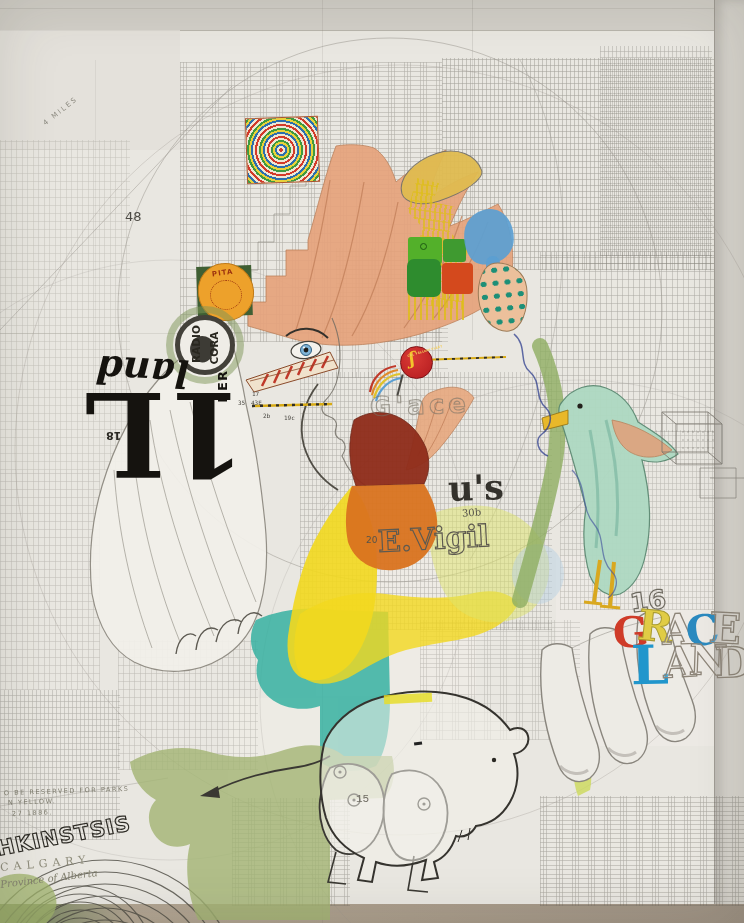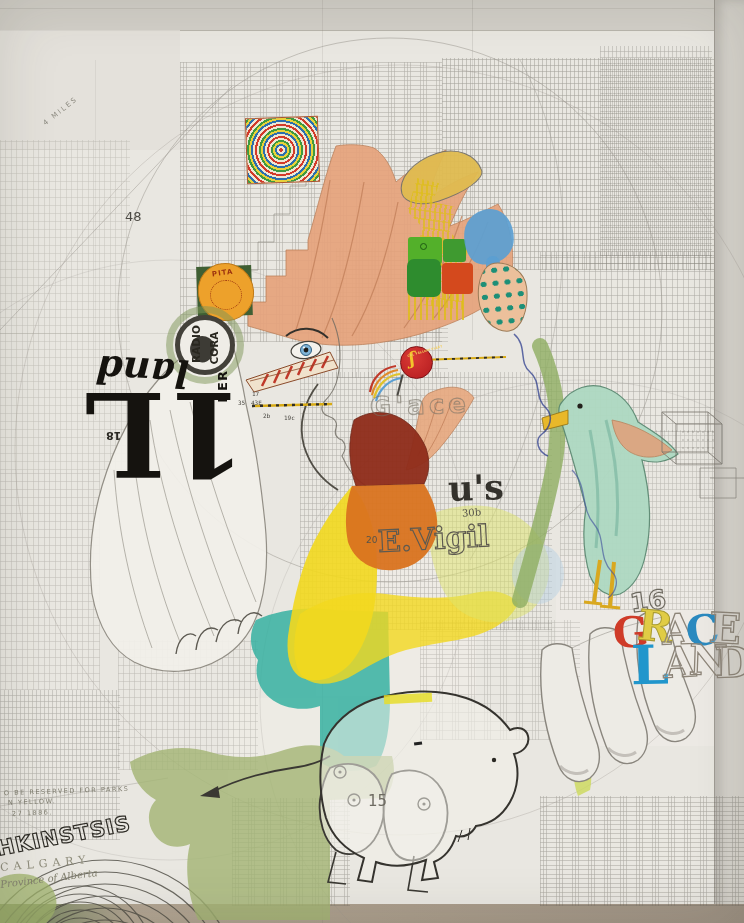--- a/index.html
+++ b/index.html
@@ -228,21 +228,21 @@
   <div class="ab" style="left:384px;top:694px;width:48px;height:9px;background:#e6dd2c;opacity:.85;transform:rotate(-3deg);"></div>
 
   <span class="t" style="left:125px;top:210px;font-size:13px;color:#4c4a44;">48</span>
   <span class="t" style="left:40px;top:108px;font-size:7px;letter-spacing:2px;color:#8a887e;transform:rotate(-38deg);">4 MILES</span>
 
   <span class="t mono" style="left:252px;top:391px;font-size:6px;">17</span>
   <span class="t mono" style="left:251px;top:400px;font-size:6px;">43E</span>
   <span class="t mono" style="left:238px;top:400px;font-size:6px;">35</span>
   <span class="t mono" style="left:263px;top:413px;font-size:6px;">2b</span>
   <span class="t mono" style="left:284px;top:415px;font-size:6px;">19c</span>
-  <span class="t" style="left:368px;top:794px;font-size:15px;color:#6e6b62;">15</span>
+  <span class="t" style="left:356px;top:794px;font-size:11px;color:#6e6b62;font-family:Liberation Mono, monospace;">15</span>
 
   <span class="t" style="left:216px;top:370px;font-size:13px;font-weight:700;color:#15130f;writing-mode:vertical-rl;transform:rotate(180deg);letter-spacing:1px;">HER</span>
   <span class="t serif" style="left:96px;top:352px;font-size:38px;font-style:italic;font-weight:600;color:#15130f;transform:rotate(183deg);">land</span>
   <span class="t serif" style="left:84px;top:376px;font-size:116px;font-weight:700;color:#15130f;transform:rotate(180deg);">1L</span>
   <span class="t" style="left:106px;top:430px;font-size:11px;font-weight:700;color:#2a2823;transform:rotate(180deg);">18</span>
 
   <span class="t ghostln" style="left:370px;top:392px;font-size:26px;font-weight:700;letter-spacing:4px;transform:rotate(-2deg);">G'ace</span>
 
   <span class="t serif" style="left:448px;top:470px;font-size:35px;font-weight:700;color:#34322c;transform:rotate(-2deg);">u's</span>
   <span class="t serif" style="left:462px;top:508px;font-size:10px;color:#55534b;transform:rotate(-4deg);">30b</span>

